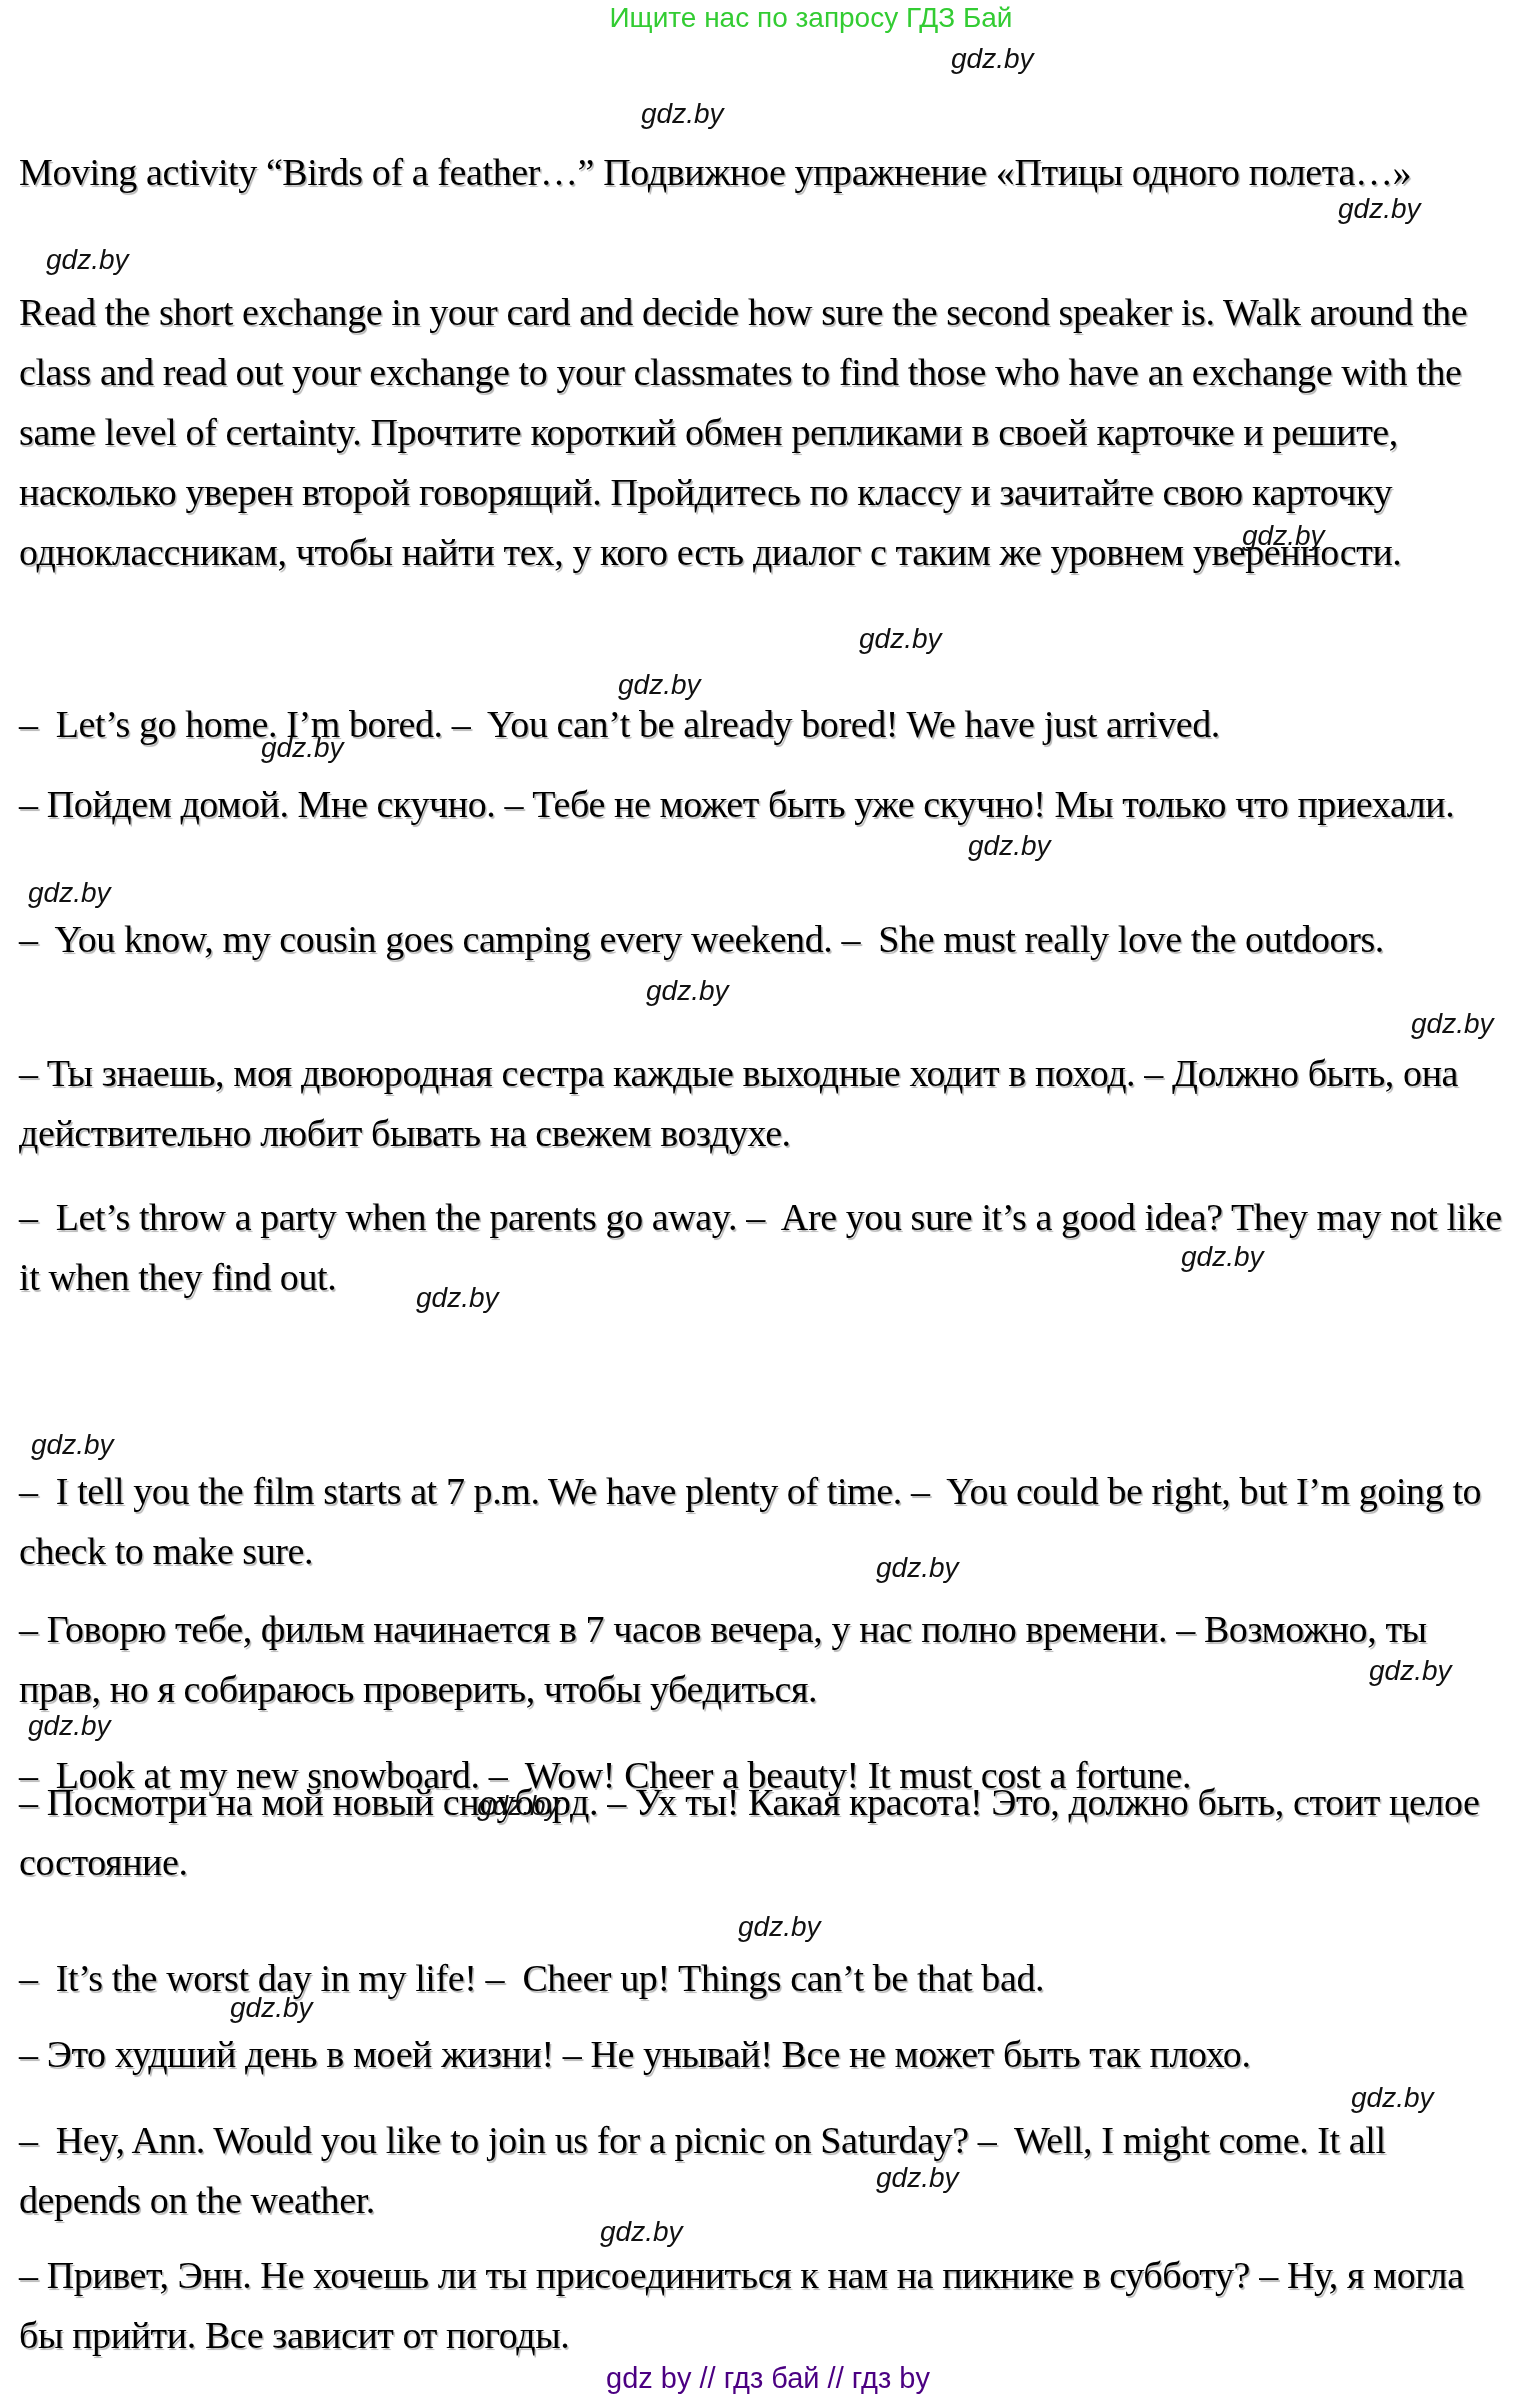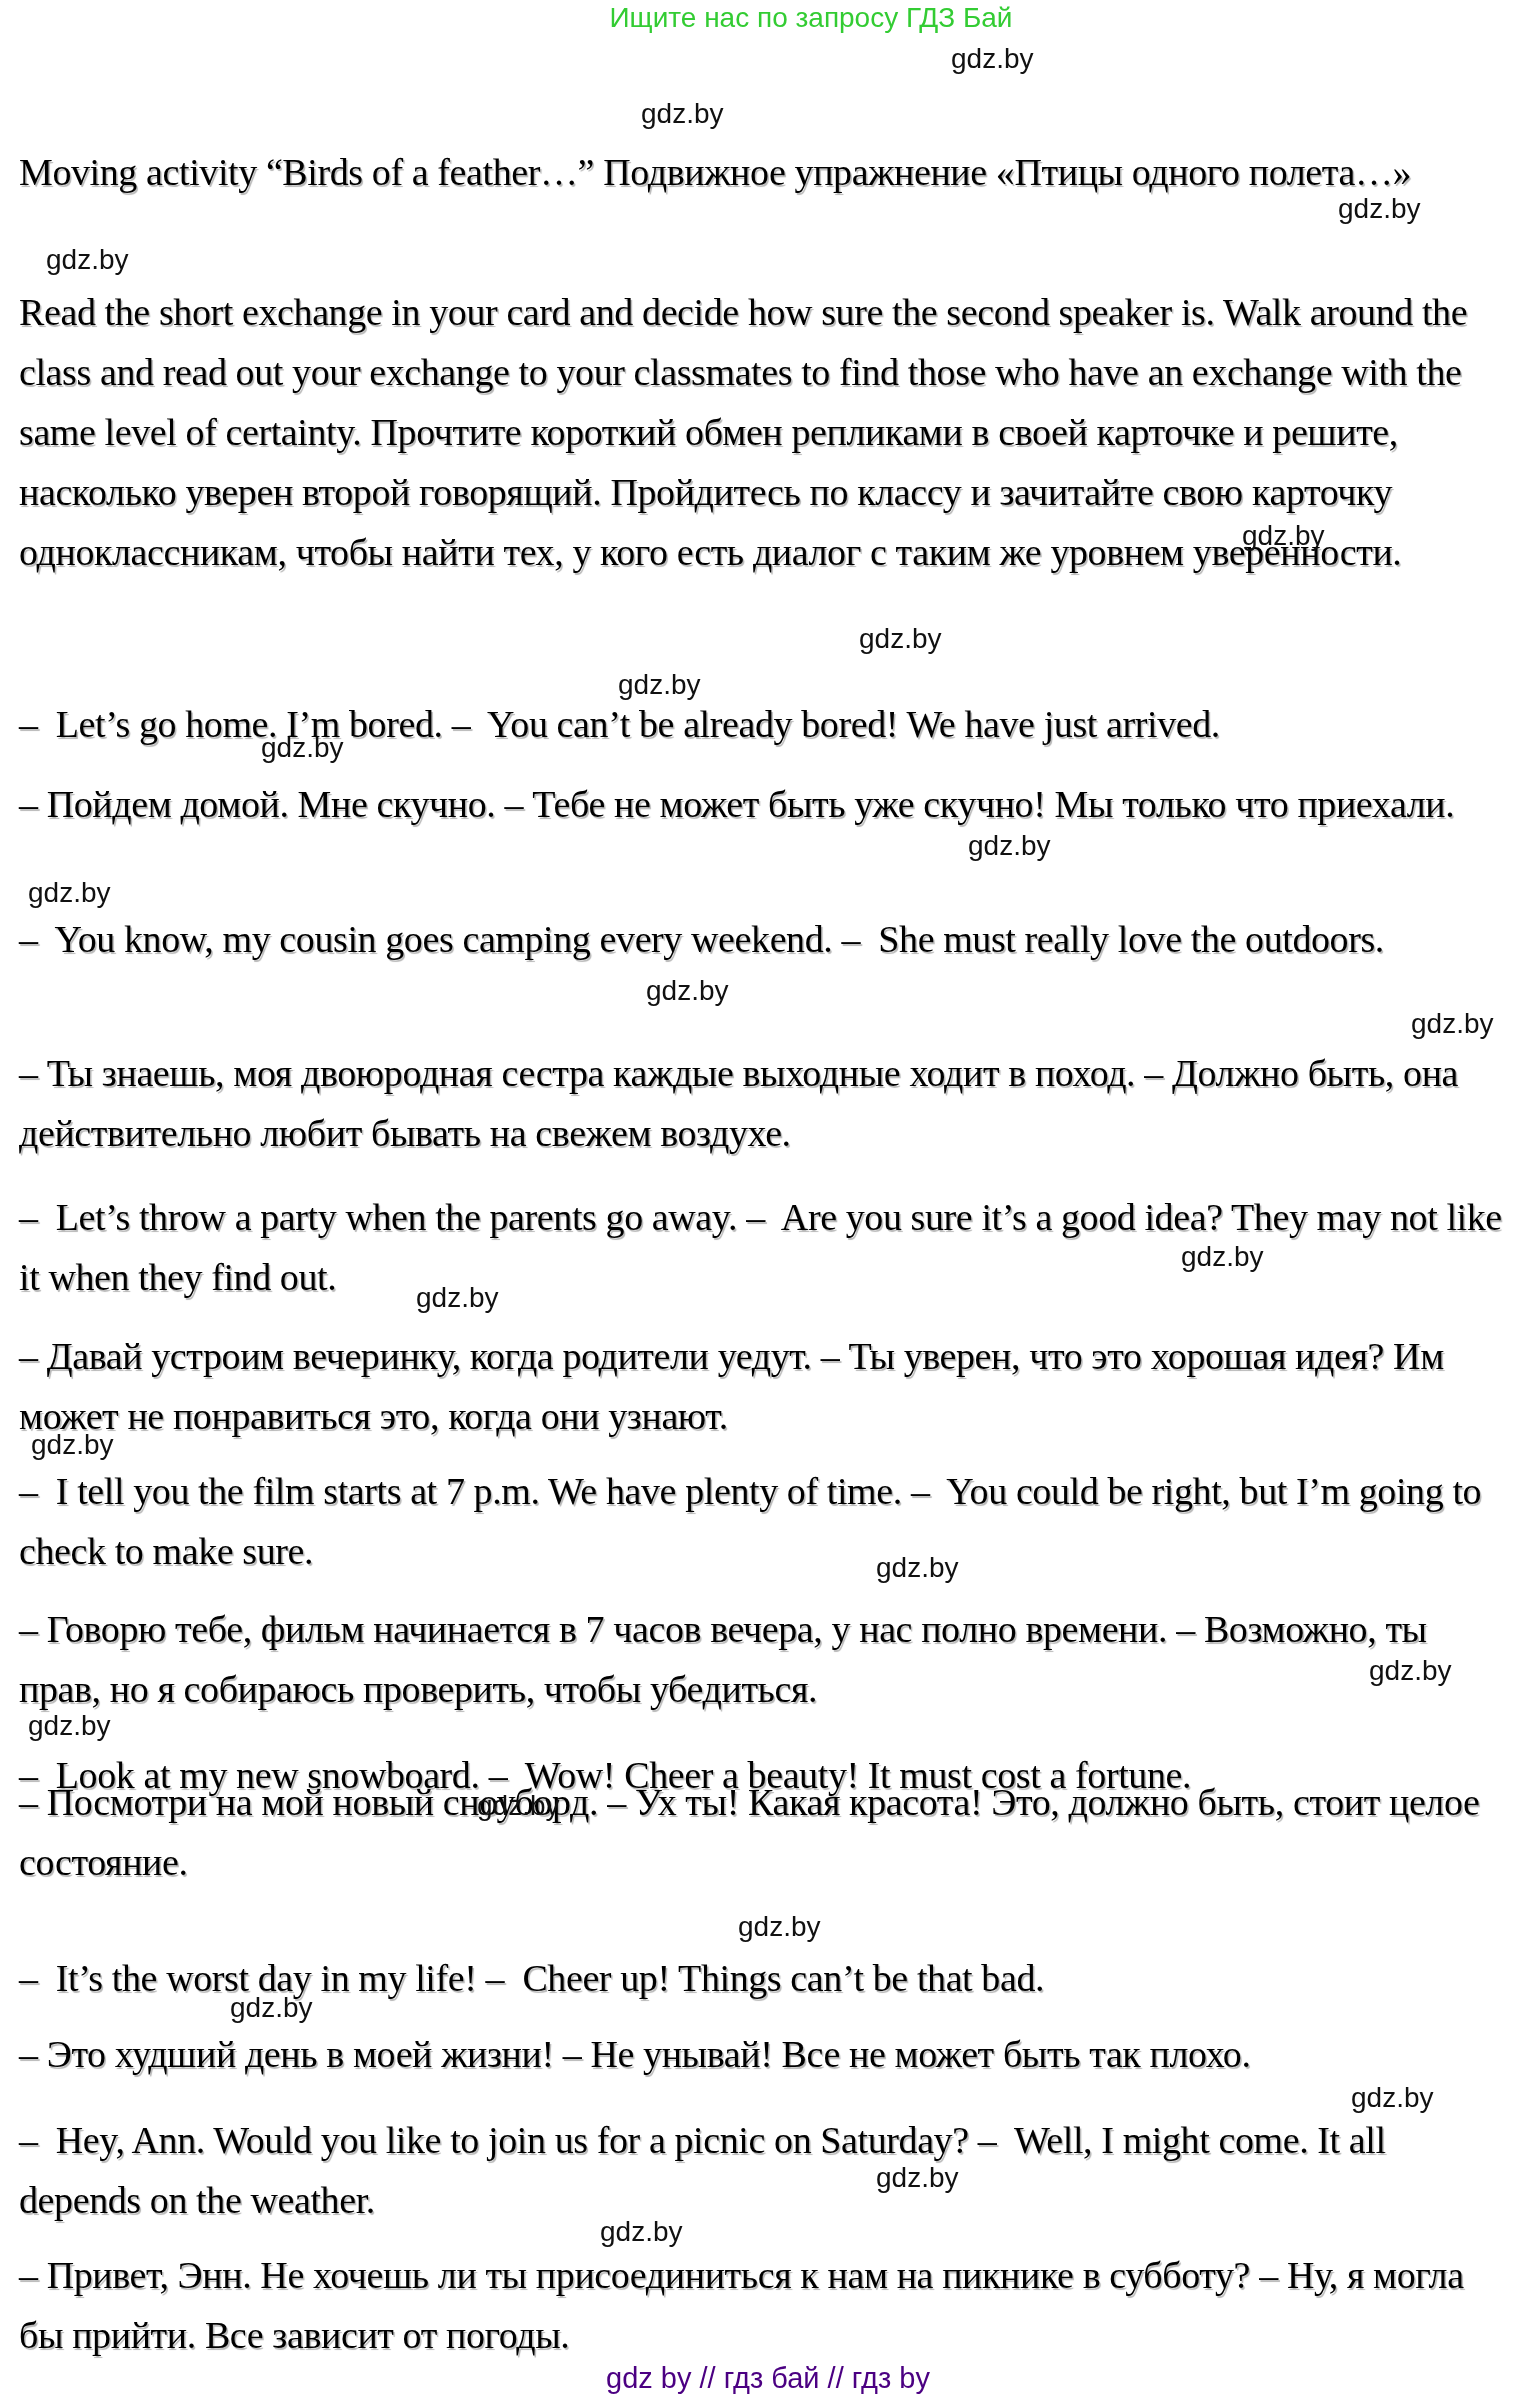--- a/index.html
+++ b/index.html
@@ -39,20 +39,21 @@
     letter-spacing: -0.4px;
     white-space: pre-wrap;
     text-shadow: 1.5px 1.5px 0.8px rgba(0,0,0,0.28);
   }
   .wm {
     position: absolute;
     font-family: "Liberation Sans", "DejaVu Sans", sans-serif;
     font-size: 28px;
     color: #111;
     text-shadow: none;
+    font-style: italic;
   }
   .footer {
     position: absolute;
     top: 2362px; left: 0;
     width: 100%;
     text-align: center;
     font-family: "Liberation Sans", "DejaVu Sans", sans-serif;
     font-size: 29px;
   }
 </style>
@@ -67,21 +68,20 @@
   <div class="para" style="top:142px">Moving activity “Birds of a feather…” Подвижное упражнение «Птицы одного полета…»</div>
   <div class="para" style="top:282px">Read the short exchange in your card and decide how sure the second speaker is. Walk around the class and read out your exchange to your classmates to find those who have an exchange with the same level of certainty. Прочтите короткий обмен репликами в своей карточке и решите, насколько уверен второй говорящий. Пройдитесь по классу и зачитайте свою карточку одноклассникам, чтобы найти тех, у кого есть диалог с таким же уровнем уверенности.</div>
 
   <div class="para" style="top:774px">– Пойдем домой. Мне скучно. – Тебе не может быть уже скучно! Мы только что приехали.</div>
   <div class="para" style="top:694px">–  Let’s go home. I’m bored. –  You can’t be already bored! We have just arrived.</div>
 
   <div class="para" style="top:909px">–  You know, my cousin goes camping every weekend. –  She must really love the outdoors.</div>
   <div class="para" style="top:1043px">– Ты знаешь, моя двоюродная сестра каждые выходные ходит в поход. – Должно быть, она действительно любит бывать на свежем воздухе.</div>
 
   <div class="para" style="top:1187px">–  Let’s throw a party when the parents go away. –  Are you sure it’s a good idea? They may not like it when they find out.</div>
-  <div class="para" style="top:1326px">– Давай устроим вечеринку, когда родители уедут. – Ты уверен, что это хорошая идея? Им может не понравиться это, когда они узнают.</div>
 
   <div class="para" style="top:1461px">–  I tell you the film starts at 7 p.m. We have plenty of time. –  You could be right, but I’m going to check to make sure.</div>
   <div class="para" style="top:1599px">– Говорю тебе, фильм начинается в 7 часов вечера, у нас полно времени. – Возможно, ты прав, но я собираюсь проверить, чтобы убедиться.</div>
 
   <div class="para" style="top:1745px">–  Look at my new snowboard. –  Wow! Cheer a beauty! It must cost a fortune.</div>
   <div class="para" style="top:1772px">– Посмотри на мой новый сноуборд. – Ух ты! Какая красота! Это, должно быть, стоит целое состояние.</div>
 
   <div class="para" style="top:1948px">–  It’s the worst day in my life! –  Cheer up! Things can’t be that bad.</div>
   <div class="para" style="top:2024px">– Это худший день в моей жизни! – Не унывай! Все не может быть так плохо.</div>
 

